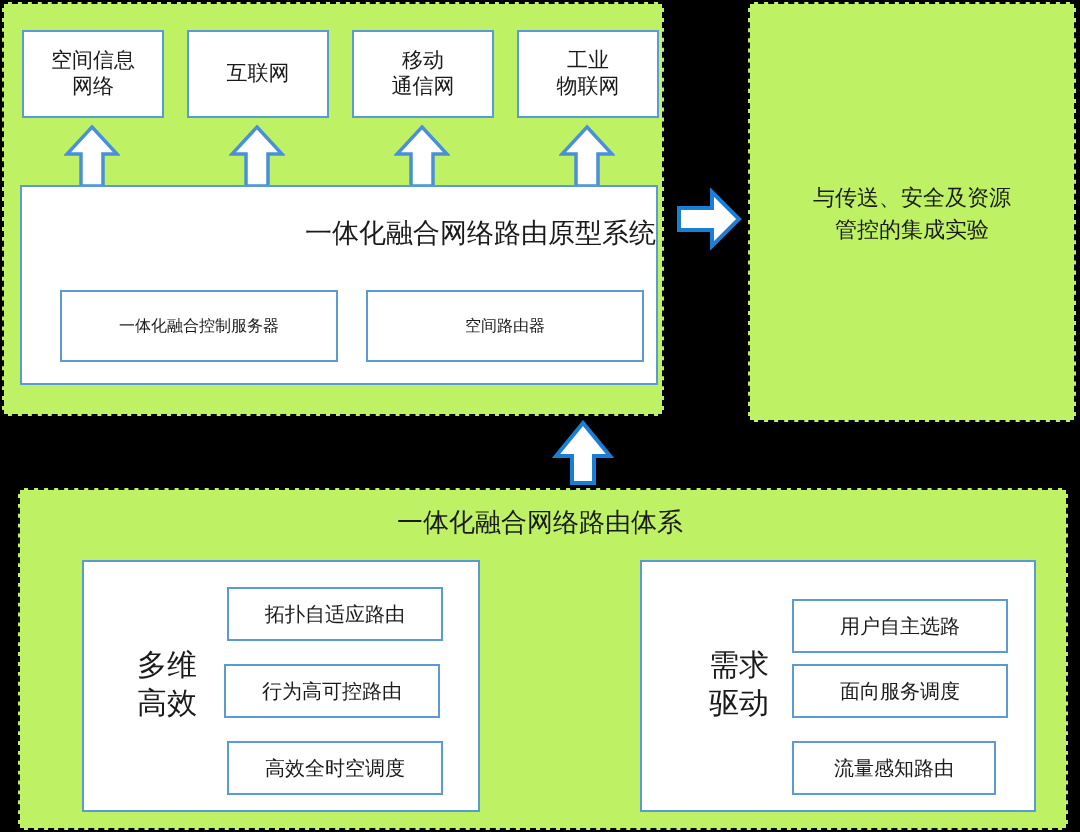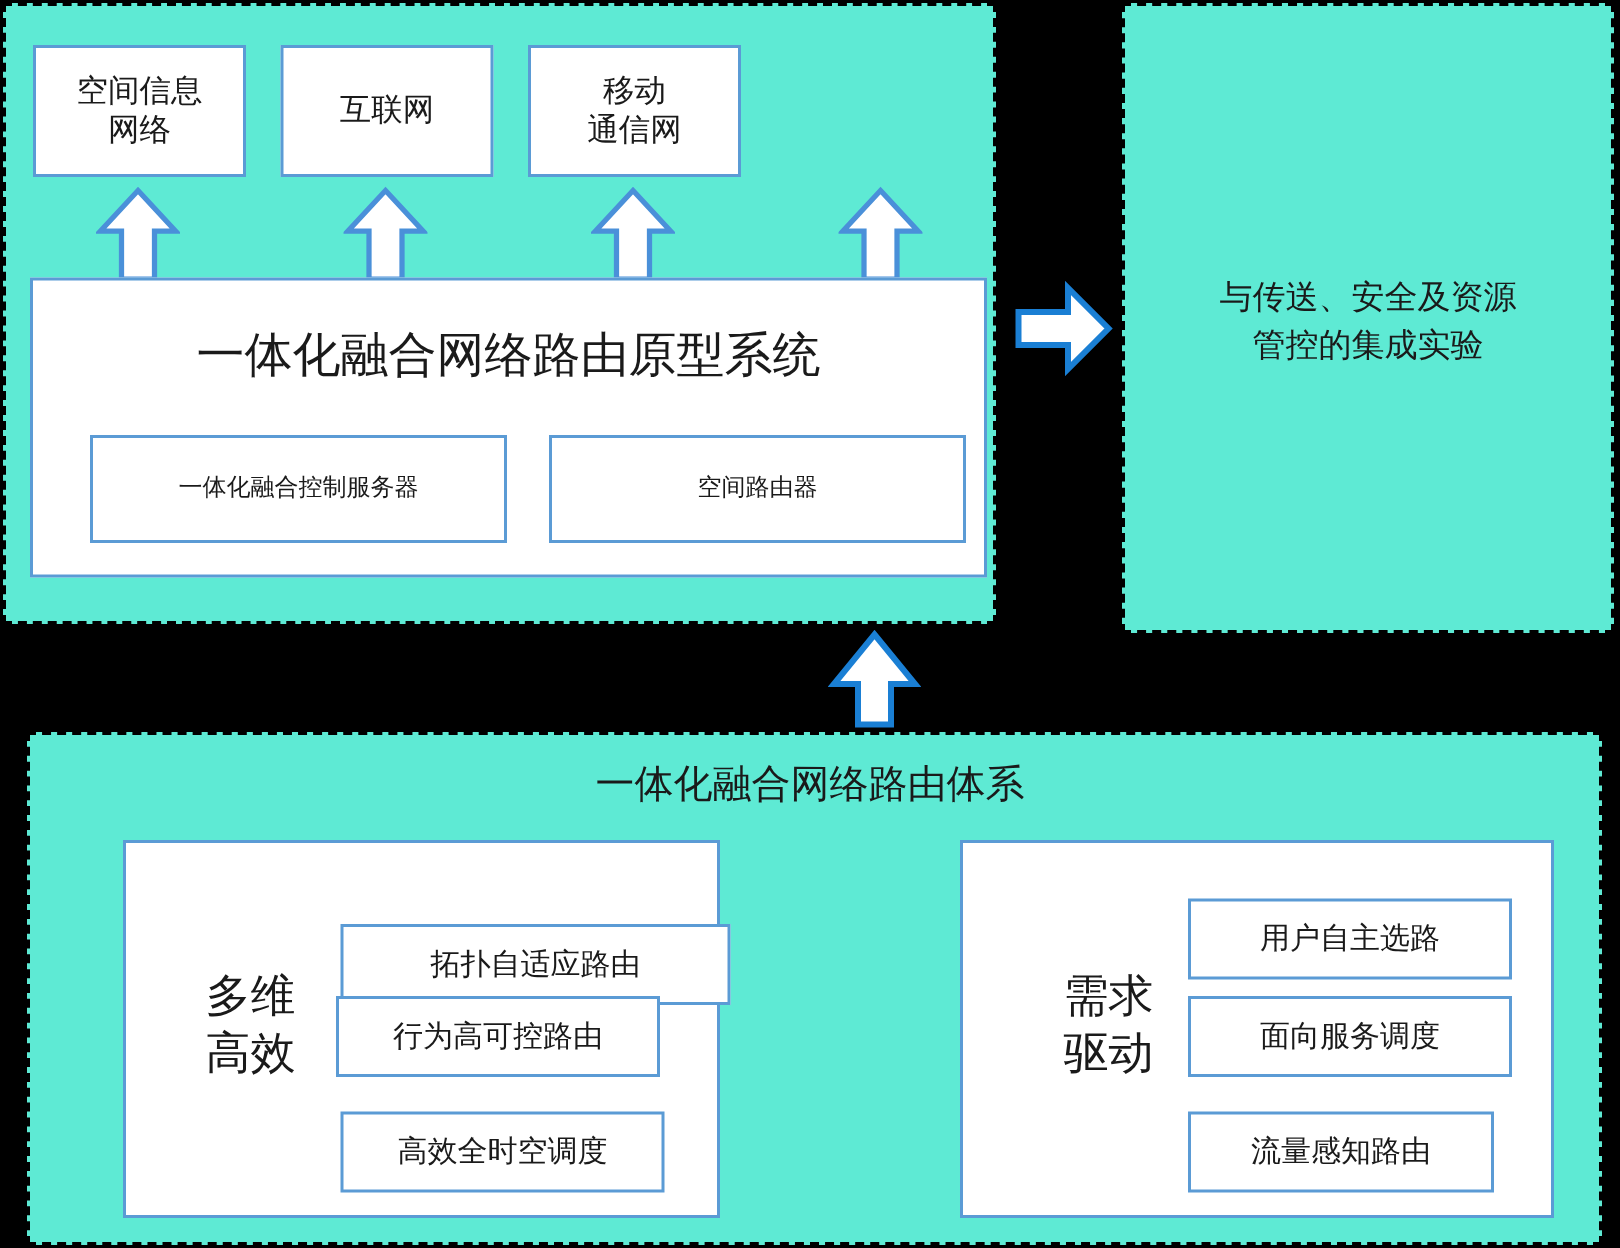--- a/index.html
+++ b/index.html
@@ -12,21 +12,21 @@
     width: 1080px;
     height: 832px;
     background: #000000;
     font-family: "Liberation Serif", "DejaVu Serif", serif;
     overflow: hidden;
   }
 
   
   .panel {
     position: absolute;
-    background: #5eead4;
+    background: #bef264;
     border: 2px dashed #000000;
     box-sizing: border-box;
   }
 
   
   .bluebox {
     position: absolute;
     background: #ffffff;
     border: 2px solid #5b9bd5;
     box-sizing: border-box;
@@ -42,22 +42,22 @@
   .net-box { font-size: 21px; }
   .proto-outer {
     display: block;
     border-width: 2px;
   }
   .proto-title {
     position: absolute;
     left: 0;
     right: 0;
     top: 30px;
-    text-align: center;
-    font-size: 32px;
+    text-align: right;
+    font-size: 27px;
     color: #1a1a1a;
   }
   .sub-box { font-size: 16px; text-align: center; }
 
   .bottom-title {
     position: absolute;
     left: 0;
     right: 0;
     top: 505px;
     text-align: center;
@@ -103,20 +103,24 @@
 
     <div class="bluebox net-box" style="left:183px; top:26px; width:142px; height:88px;">
       <span>互联网</span>
     </div>
 
     <div class="bluebox net-box" style="left:348px; top:26px; width:142px; height:88px;">
       <span>移动
 通信网</span>
     </div>
 
+    <div class="bluebox net-box" style="left:513px; top:26px; width:142px; height:88px;">
+      <span>工业
+物联网</span>
+    </div>
 
     <div class="arrow" style="left:60px; top:120px; width:56px; height:62px;">
       <svg viewBox="0 0 56 62" preserveAspectRatio="none">
         <path d="M28 3 L53 30 L39 30 L39 62 L17 62 L17 30 L3 30 Z" fill="#ffffff" stroke="#4a90d9" stroke-width="3.5" stroke-linejoin="miter"></path>
       </svg>
     </div>
 
     <div class="arrow" style="left:225px; top:120px; width:56px; height:62px;">
       <svg viewBox="0 0 56 62" preserveAspectRatio="none">
         <path d="M28 3 L53 30 L39 30 L39 62 L17 62 L17 30 L3 30 Z" fill="#ffffff" stroke="#4a90d9" stroke-width="3.5" stroke-linejoin="miter"></path>
@@ -169,21 +173,21 @@
   <div class="panel" style="left:18px; top:488px; width:1050px; height:342px;">
   </div>
 
   <div class="bottom-title">一体化融合网络路由体系</div>
 
   <div class="bluebox group-outer" style="left:82px; top:560px; width:398px; height:252px;">
 
     <div class="group-label" style="left:24px; top:84px; width:118px;">多维
 高效</div>
 
-    <div class="bluebox feature-box" style="left:143px; top:25px; width:260px; height:54px;margin-top:29px;">
+    <div class="bluebox feature-box" style="left:143px; top:25px; width:216px; height:54px;">
       <span>拓扑自适应路由</span>
     </div>
 
     <div class="bluebox feature-box" style="left:140px; top:102px; width:216px; height:54px;">
       <span>行为高可控路由</span>
     </div>
 
     <div class="bluebox feature-box" style="left:143px; top:179px; width:216px; height:54px;text-align:right;">
       <span>高效全时空调度</span>
     </div>

